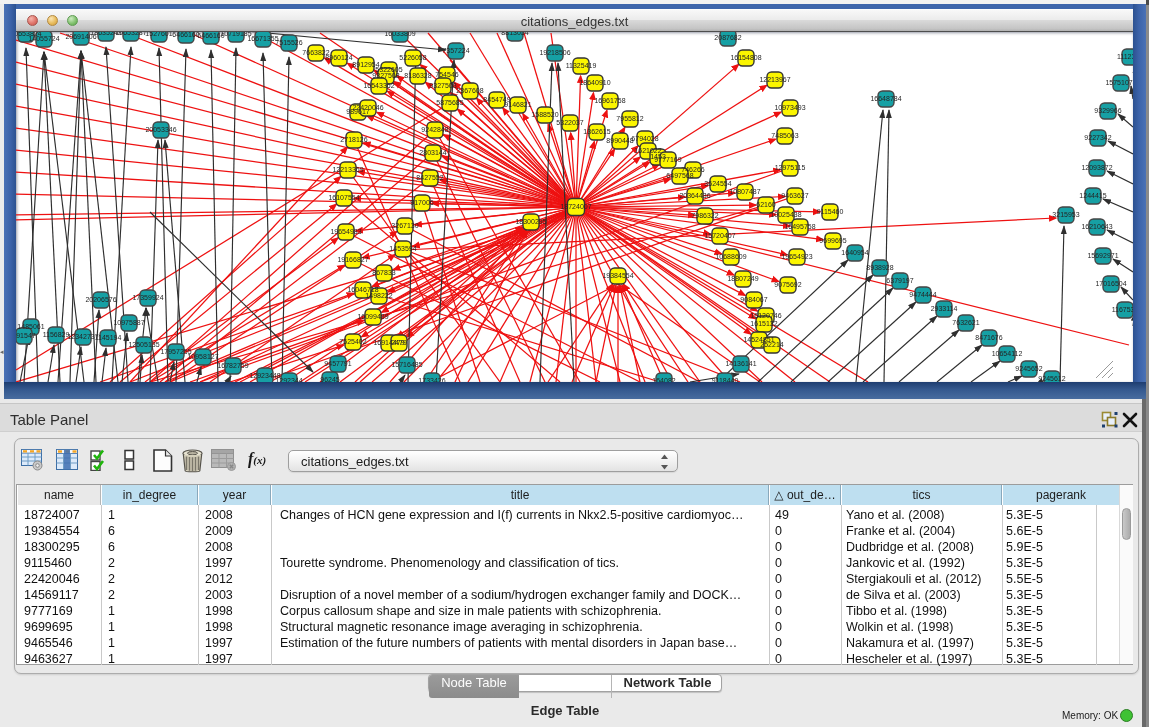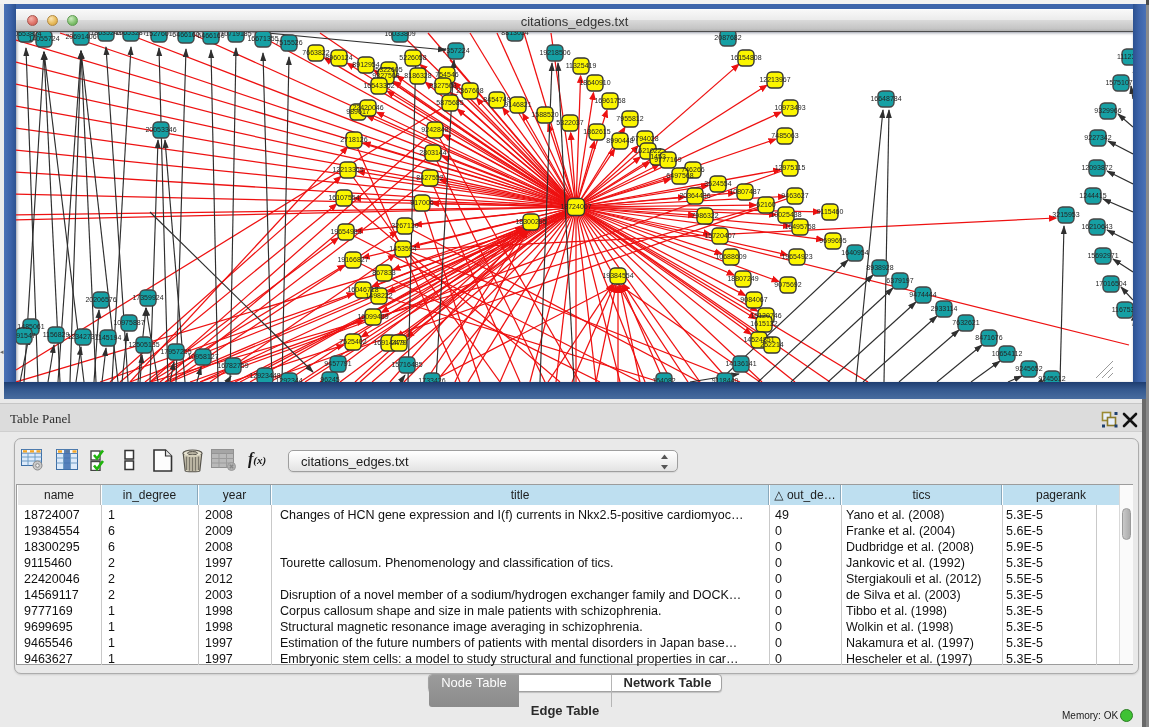--- a/index.html
+++ b/index.html
@@ -30,21 +30,21 @@
 #rightstrip { position:absolute; left:1146px; top:0; width:3px; height:727px; background:#8a8a8a; z-index:60; }
 #rightstrip2 { position:absolute; left:1142px; top:399px; width:4px; height:328px; background:#6a6a6a; z-index:60; }
 #topstrip { position:absolute; left:0; top:0; width:1146px; height:4px; background:#f2f2f2; }
 #topnotch { position:absolute; left:1146px; top:0; width:3px; height:5px; background:#4a4a4a; z-index:61; }
 #leftstrip { position:absolute; left:0; top:4px; width:4px; height:395px; background:#ececec; }
 #collapsearrow { position:absolute; left:0px; top:348px; width:4px; height:8px; font-size:7px; color:#666; }
 
 
 #tphead { position:absolute; left:0; top:403px; width:1146px; height:29px;
   background:#dcdcdc; border-top:1px solid #c6c6c6; border-bottom:1px solid #cfcfcf; }
-#tphead .t { position:absolute; left:10px; top:7px; font-size:13px; color:#2e2e2e;font-family:Liberation Serif, serif; }
+#tphead .t { position:absolute; left:10px; top:7px; font-size:15px; color:#2e2e2e; }
 #tpbody { position:absolute; left:0; top:432px; width:1146px; height:295px; background:#eaeaea; }
 #panel { position:absolute; left:14px; top:438px; width:1125px; height:236px;
   background:#e9e9e9; border:1px solid #acacac; border-radius:7px;
   box-shadow:0 1px 2px rgba(0,0,0,0.12); }
 #tablebox { position:absolute; left:16px; top:484px; width:1117px; height:181px;
   background:#fff; border:1px solid #9c9c9c; }
 
 
 .th { position:absolute; top:485px; height:20px; font-size:12px; color:#1d1d1d;
   text-align:center; line-height:20px; background:#bedff0;
@@ -53,21 +53,21 @@
 .trow span { position:absolute; top:1px; white-space:nowrap; }
 .gline { position:absolute; top:505px; height:160px; width:1px; background:#c9c9c9; }
 
 
 #sbar { position:absolute; left:1119px; top:485px; width:14px; height:179px; background:#fafafa; border-left:1px solid #d9d9d9; }
 #sthumb { position:absolute; left:1121.5px; top:508px; width:9px; height:32px; background:linear-gradient(90deg,#c9c9c9,#ababab); border:1px solid #9a9a9a; border-radius:5px; }
 
 
 #tabs { position:absolute; left:428px; top:674px; width:294px; height:18px; border:1px solid #a2a2a2;
   border-radius:4px; background:#fff; box-shadow:0 1px 1px rgba(0,0,0,0.18); }
-.tab { position:absolute; top:0; height:32px; font-size:13px; font-weight:bold; line-height:16px; text-align:center; color:#2a2a2a; }
+.tab { position:absolute; top:0; height:23px; font-size:13px; font-weight:bold; line-height:16px; text-align:center; color:#2a2a2a; }
 #tab1 { left:0; width:90px; background:linear-gradient(#9b9b9b,#8b8b8b); color:#fdfdfd; border-radius:3px 0 0 3px; font-weight:normal; }
 #tab2 { left:90px; width:92px;margin-top:28px; }
 #tab3 { left:182px; width:112px; border-left:1px solid #b5b5b5; }
 
 #memtxt { position:absolute; left:1062px; top:710px; font-size:10px; color:#1c1c1c; }
 #memdot { position:absolute; left:1120px; top:709px; width:13px; height:13px; border-radius:50%;
   background:#3ec233; border:1.5px solid #2c7d24; }
 
 
 .ic { position:absolute; top:449px; }
@@ -727,21 +727,21 @@
     <span style="left:91px">6</span>
     <span style="left:188px">2008</span>
     <span style="left:758px">0</span>
     <span style="left:829px">Dudbridge et al. (2008)</span>
     <span style="left:989px">5.9E-5</span>
   </div>
 <div class="trow" style="top:555px">
     <span style="left:7px">9115460</span>
     <span style="left:91px">2</span>
     <span style="left:188px">1997</span>
-    <span style="left:263px">Tourette callosum. Phenomenology and classification of tics.</span>
+    <span style="left:263px">Tourette syndrome. Phenomenology and classification of tics.</span>
     <span style="left:758px">0</span>
     <span style="left:829px">Jankovic et al. (1992)</span>
     <span style="left:989px">5.3E-5</span>
   </div>
 <div class="trow" style="top:571px">
     <span style="left:7px">22420046</span>
     <span style="left:91px">2</span>
     <span style="left:188px">2012</span>
     <span style="left:758px">0</span>
     <span style="left:829px">Stergiakouli et al. (2012)</span>
@@ -780,21 +780,20 @@
     <span style="left:188px">1997</span>
     <span style="left:263px">Estimation of the future numbers of patients with mental disorders in Japan base…</span>
     <span style="left:758px">0</span>
     <span style="left:829px">Nakamura et al. (1997)</span>
     <span style="left:989px">5.3E-5</span>
   </div>
 <div class="trow" style="top:651px">
     <span style="left:7px">9463627</span>
     <span style="left:91px">1</span>
     <span style="left:188px">1997</span>
-    <span style="left:263px">Embryonic stem cells: a model to study structural and functional properties in car…</span>
     <span style="left:758px">0</span>
     <span style="left:829px">Hescheler et al. (1997)</span>
     <span style="left:989px">5.3E-5</span>
   </div>
 <div id="sbar"></div>
 <div id="sthumb"></div>
 
 <div id="tabs">
   <div class="tab" id="tab1">Node Table</div>
   <div class="tab" id="tab2">Edge Table</div>

